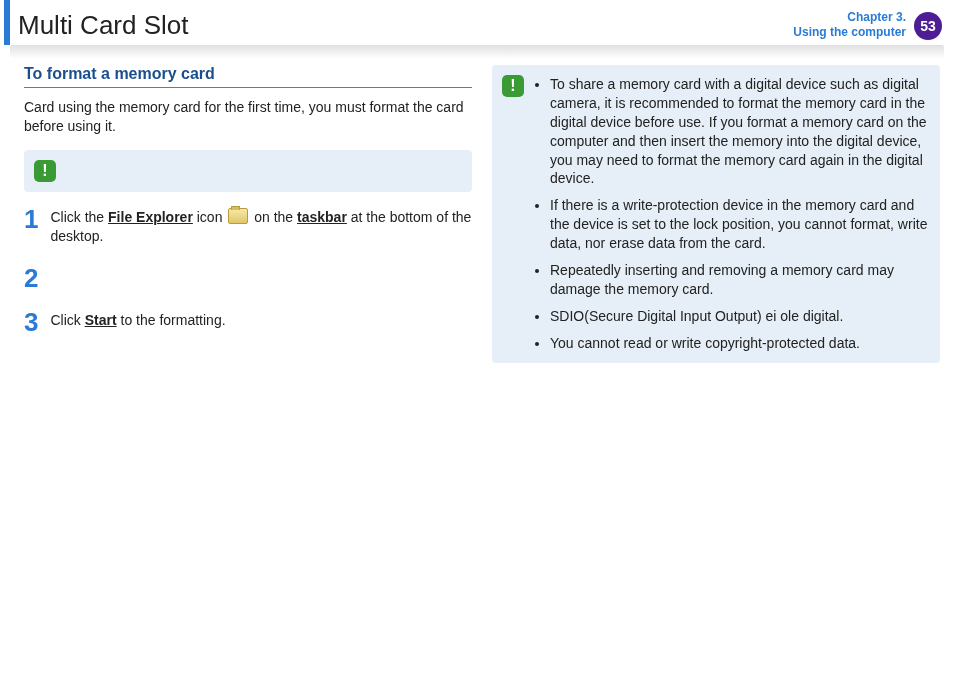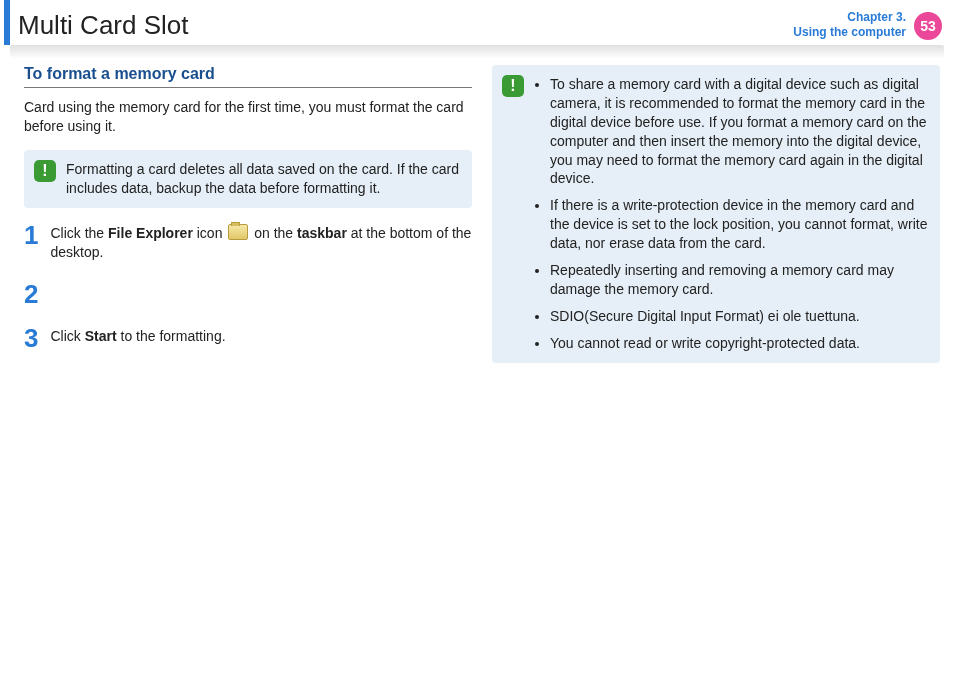--- a/index.html
+++ b/index.html
@@ -32,21 +32,21 @@
     gap: 8px;
   }
   .chapter-box {
     text-align: right;
     color: #2a7bd6;
     font-weight: 700;
     font-size: 12px;
     line-height: 1.25;
   }
   .page-badge {
-    background: #ec4899;
+    background: #4c1d95;
     color: #fff;
     font-weight: 700;
     font-size: 14px;
     width: 28px;
     height: 28px;
     border-radius: 50%;
     display: flex;
     align-items: center;
     justify-content: center;
   }
@@ -138,21 +138,21 @@
   .inline-icon::before{
     content:"";
     position:absolute;
     left:2px; top:-3px;
     width:7px; height:3px;
     background:#d8bd5e;
     border:1px solid #b79b3c;
     border-bottom:none;
     border-radius:1px 1px 0 0;
   }
-  b { font-weight: 700; }
+  b { font-weight: 700; text-decoration: underline; }
 </style>
 </head>
 <body>
 
 <div class="header">
   <div class="header-title">Multi Card Slot</div>
   <div class="header-right">
     <div class="chapter-box">
       <div>Chapter 3.</div>
       <div>Using the computer</div>
@@ -163,21 +163,20 @@
 <div class="header-shadow"></div>
 
 <div class="columns">
 
   <div class="col">
     <div class="section-heading">To format a memory card</div>
     <p class="body-text">Card using the memory card for the first time, you must format the card before using it.</p>
 
     <div class="note-box">
       <div class="note-icon">!</div>
-      <div class="note-content">Formatting a card deletes all data saved on the card. If the card includes data, backup the data before formatting it.</div>
     </div>
 
     <div class="step">
       <div class="step-num">1</div>
       <div class="step-body">
         <span>Click the </span><b>File Explorer</b><span> icon </span><span class="inline-icon"></span><span> on the </span><b>taskbar</b><span> at the bottom of the desktop.</span>
       </div>
     </div>
 
     <div class="step">
@@ -193,20 +192,20 @@
   </div>
 
   <div class="col">
     <div class="note-box">
       <div class="note-icon">!</div>
       <div class="note-content">
         <ul class="note-list">
           <li>To share a memory card with a digital device such as digital camera, it is recommended to format the memory card in the digital device before use. If you format a memory card on the computer and then insert the memory into the digital device, you may need to format the memory card again in the digital device.</li>
           <li>If there is a write-protection device in the memory card and the device is set to the lock position, you cannot format, write data, nor erase data from the card.</li>
           <li>Repeatedly inserting and removing a memory card may damage the memory card.</li>
-          <li>SDIO(Secure Digital Input Format) ei ole tuettuna.</li>
+          <li>SDIO(Secure Digital Input Output) ei ole digital.</li>
           <li>You cannot read or write copyright-protected data.</li>
         </ul>
       </div>
     </div>
   </div>
 
 </div>
 
 </body></html>

